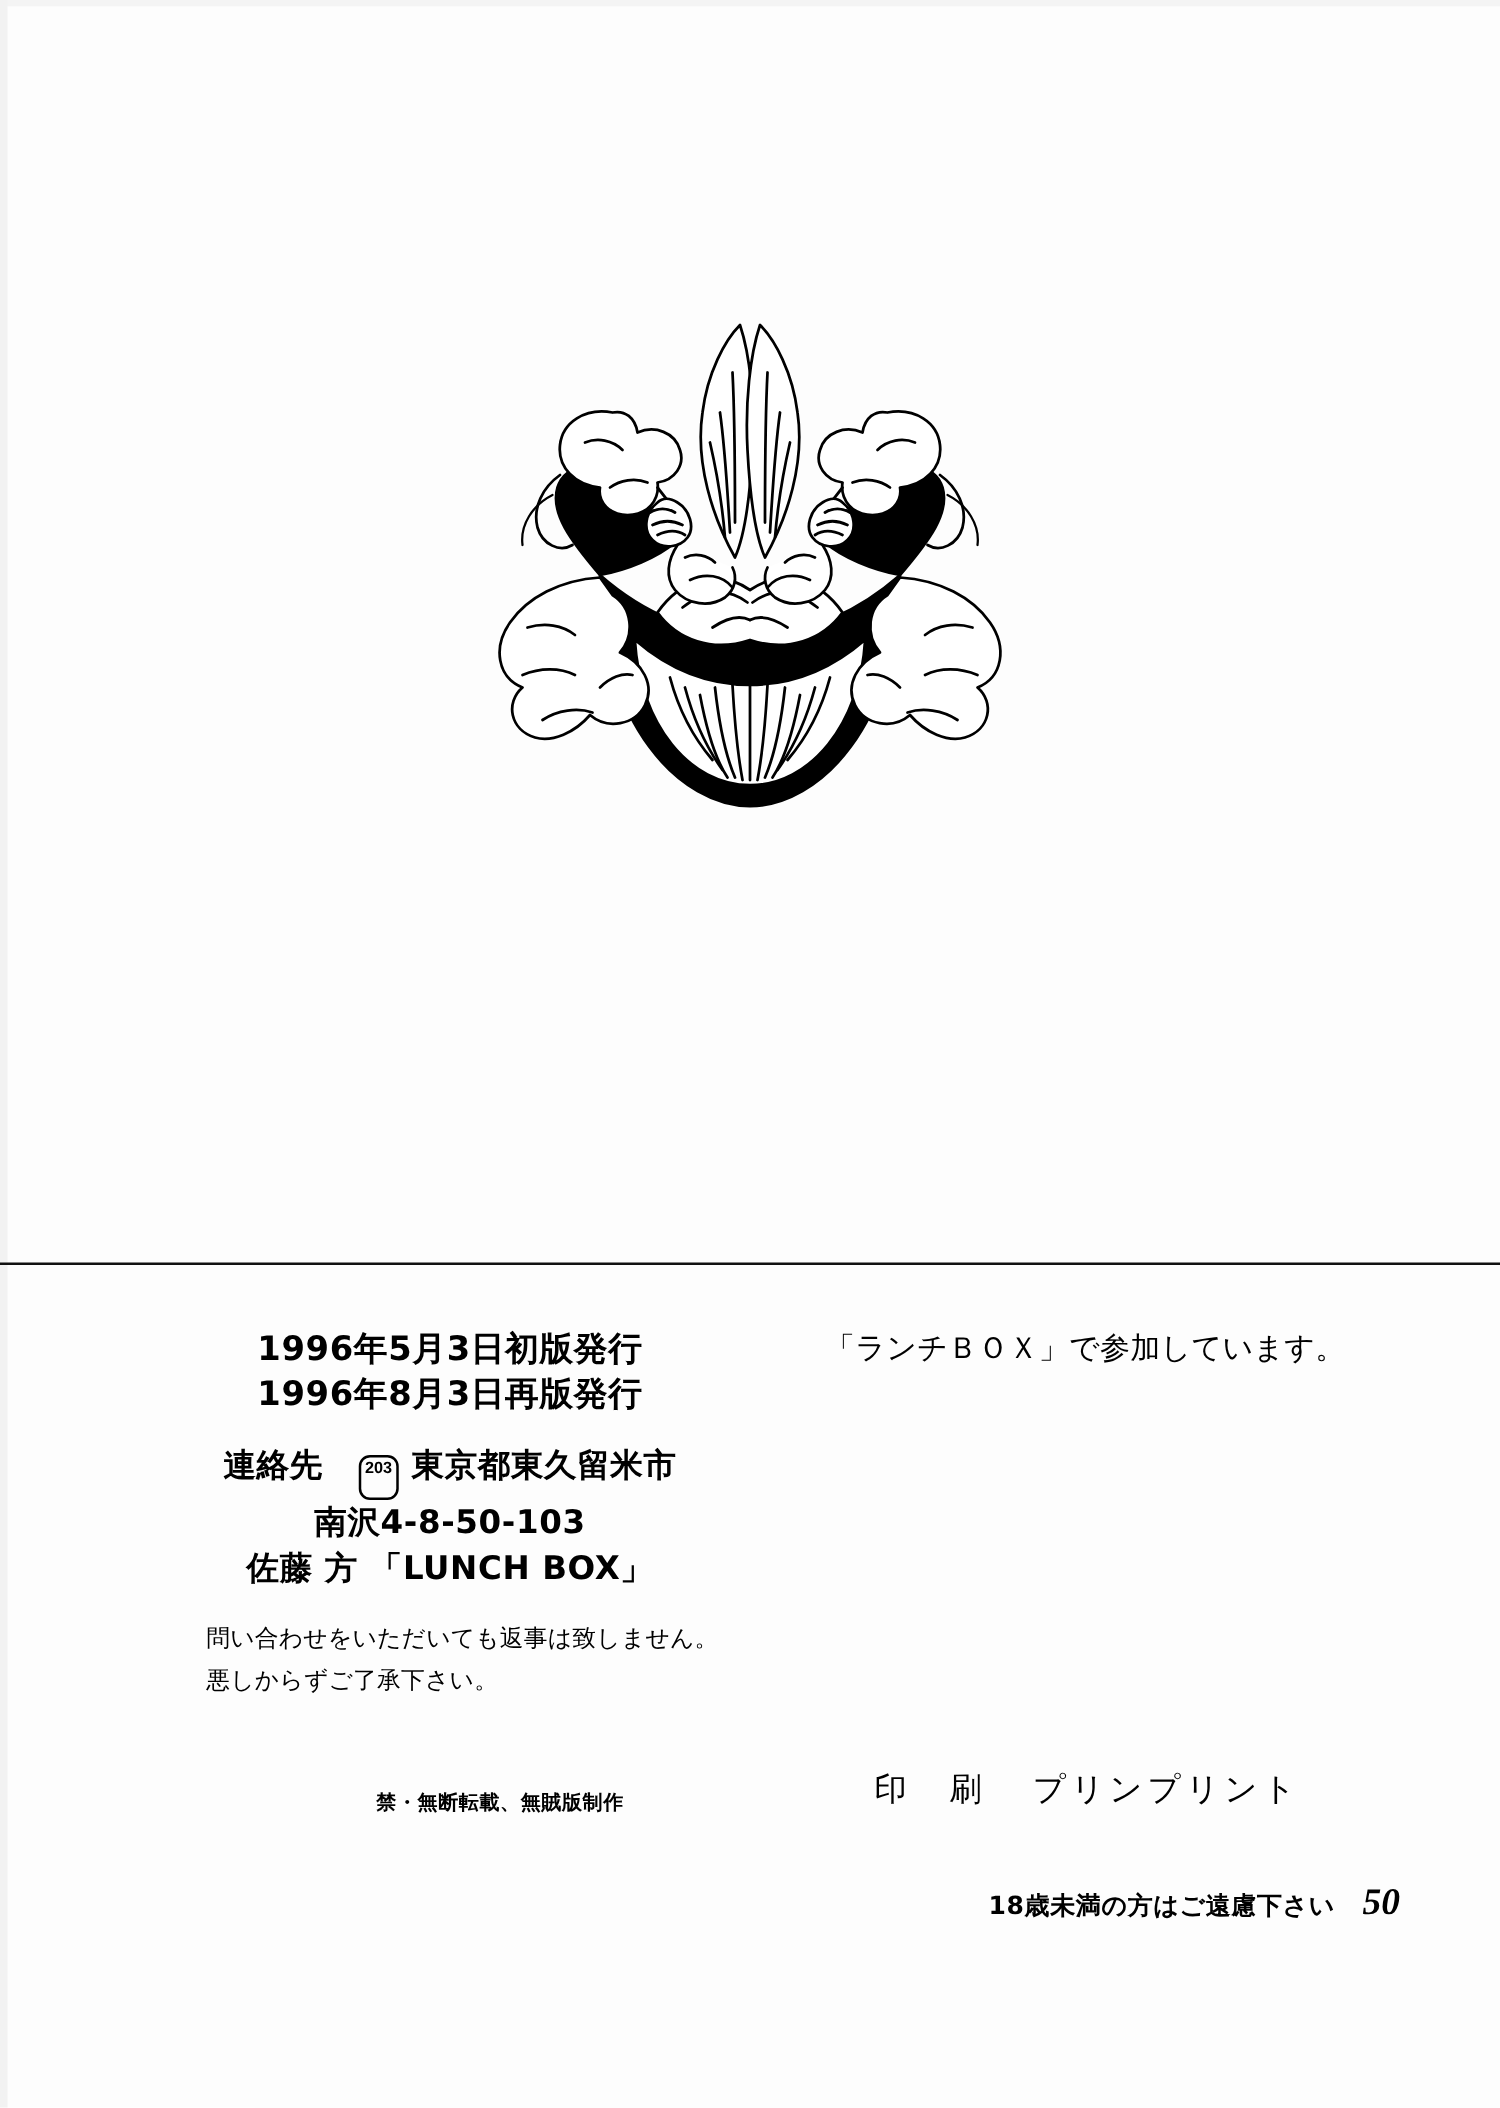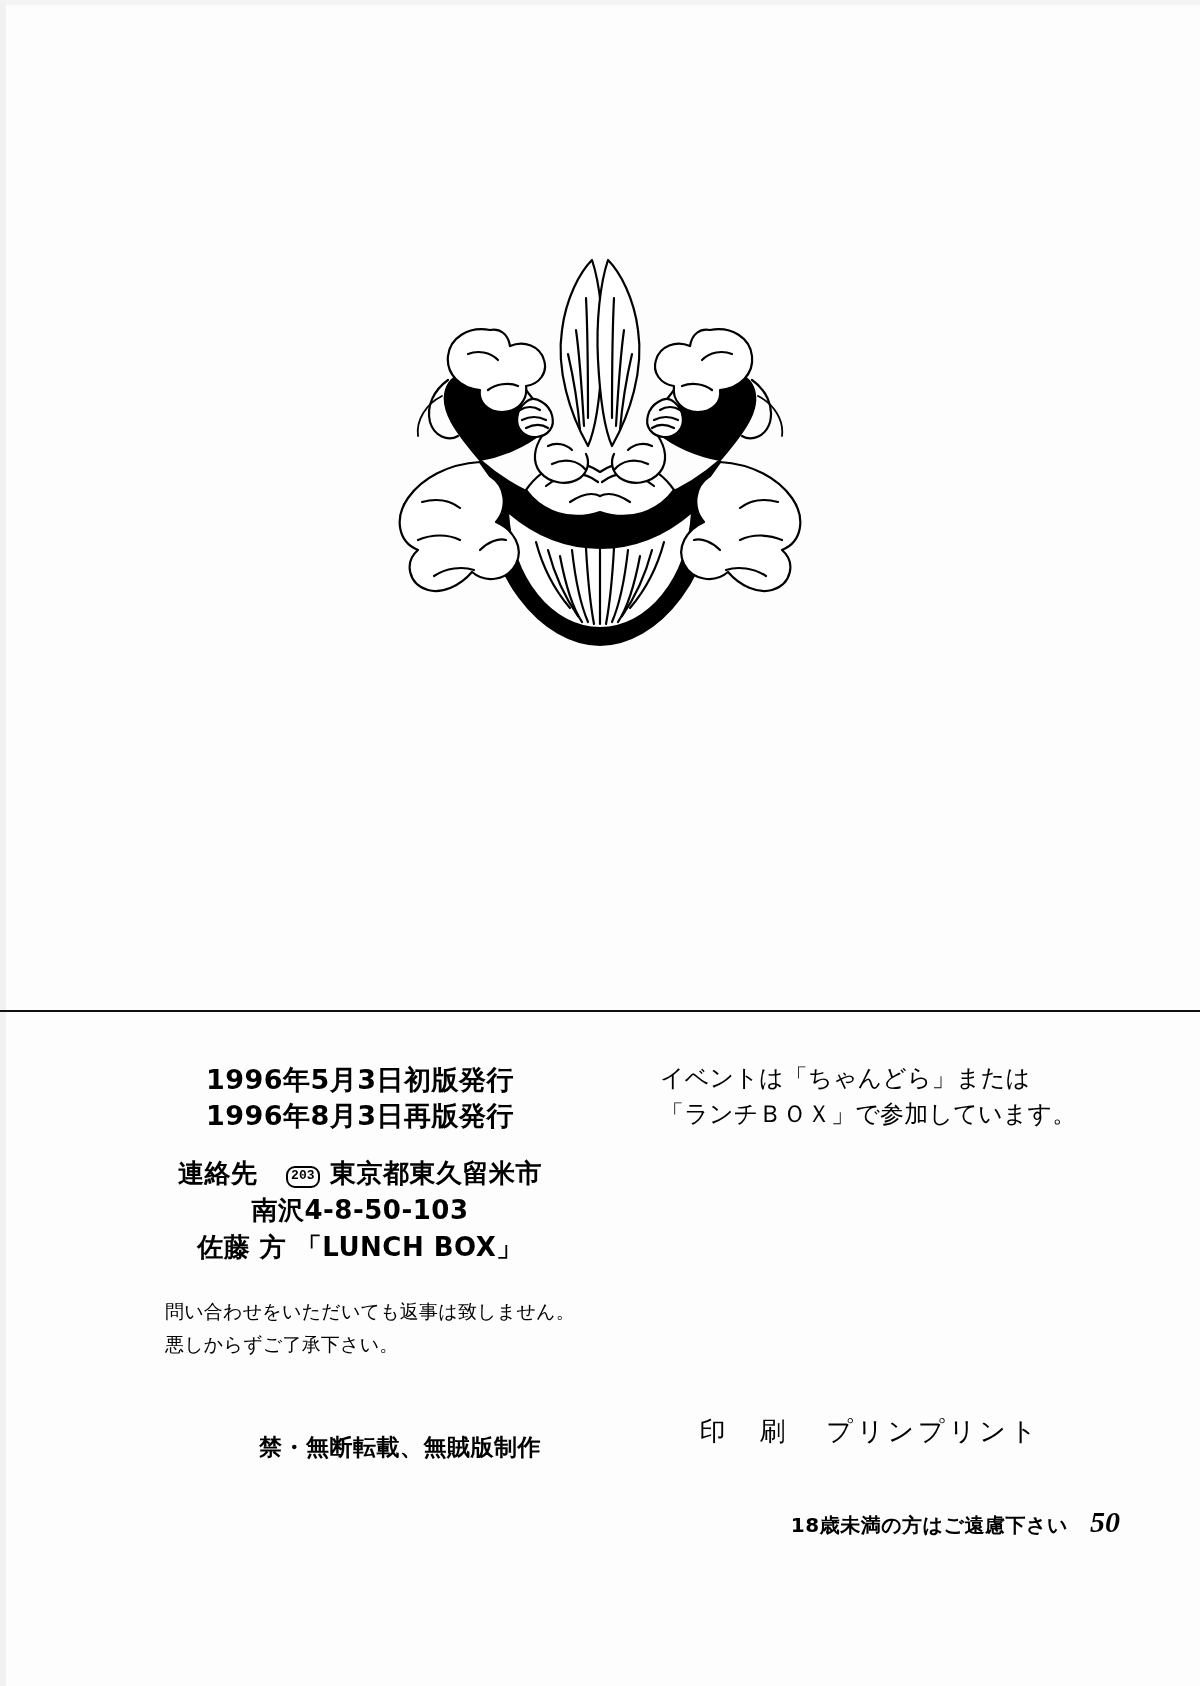--- a/index.html
+++ b/index.html
@@ -83,25 +83,25 @@
     line-height: 1.42;
     letter-spacing: 0.5px;
     text-align: center;
   }
   .colophon .contact .tel-glyph {
     display: inline-block;
     border: 2px solid #000;
     border-radius: 9px;
     font-size: 13px;
     line-height: 13px;
-    padding: 1px 3px 4px 3px;
+    padding: 1px 3px 18px 3px;
     vertical-align: 3px;
     margin-right: 1px;
     letter-spacing: 0;
-    font-family: Liberation Mono, monospace;
+    font-family: Liberation Sans, sans-serif;
   }
 
   .notice {
     position: absolute;
     left: 165px;
     top: 1295px;
     width: 470px;
     font-family: "DejaVu Sans", sans-serif;
     font-size: 19px;
     line-height: 1.75;
@@ -109,21 +109,21 @@
     text-align: left;
   }
 
   .no-reprint {
     position: absolute;
     left: 165px;
     top: 1432px;
     width: 470px;
     font-family: "DejaVu Sans", sans-serif;
     font-weight: bold;
-    font-size: 23px;
+    font-size: 16px;
     letter-spacing: 0.5px;
     text-align: center;
   }
 
   
   .events {
     position: absolute;
     left: 660px;
     top: 1060px;
     width: 470px;
@@ -307,21 +307,20 @@
   </div>
 
   <div class="notice">
     <div>問い合わせをいただいても返事は致しません。</div>
     <div>悪しからずご了承下さい。</div>
   </div>
 
   <div class="no-reprint">禁・無断転載、無賊版制作</div>
 
   <div class="events">
-    <div>イベントは「ちゃんどら」または</div>
     <div>「ランチＢＯＸ」で参加しています。</div>
   </div>
 
   <div class="printer">
     <span>印　刷</span>
     &nbsp;&nbsp;<span>プリンプリント</span>
   </div>
 
   <div class="footer">
     <span class="age-warning">18歳未満の方はご遠慮下さい</span>

